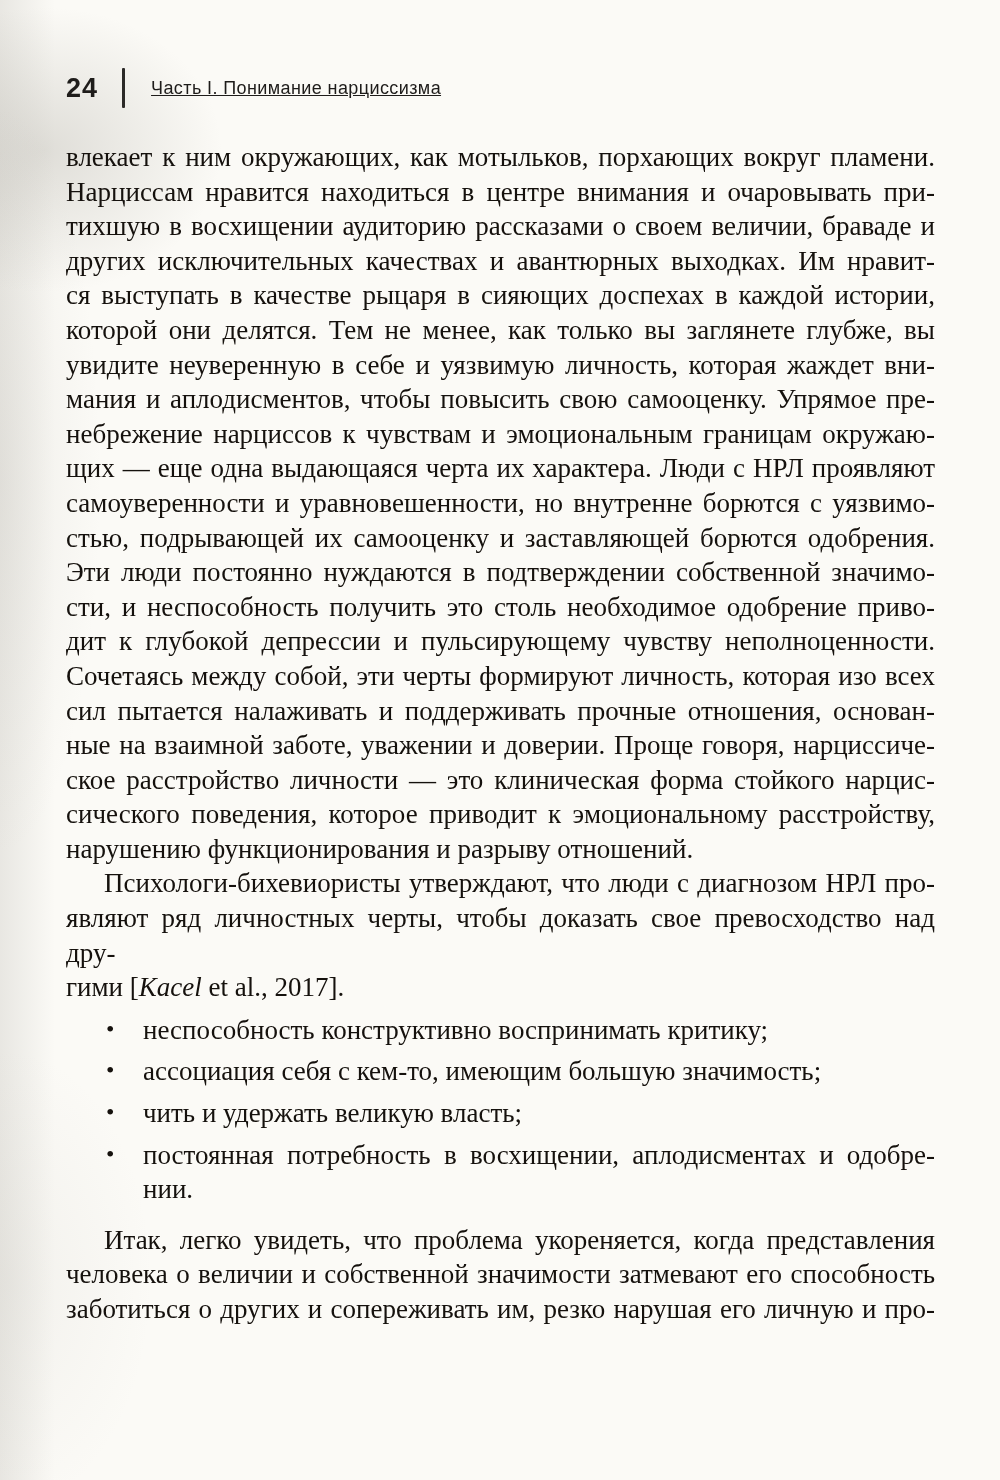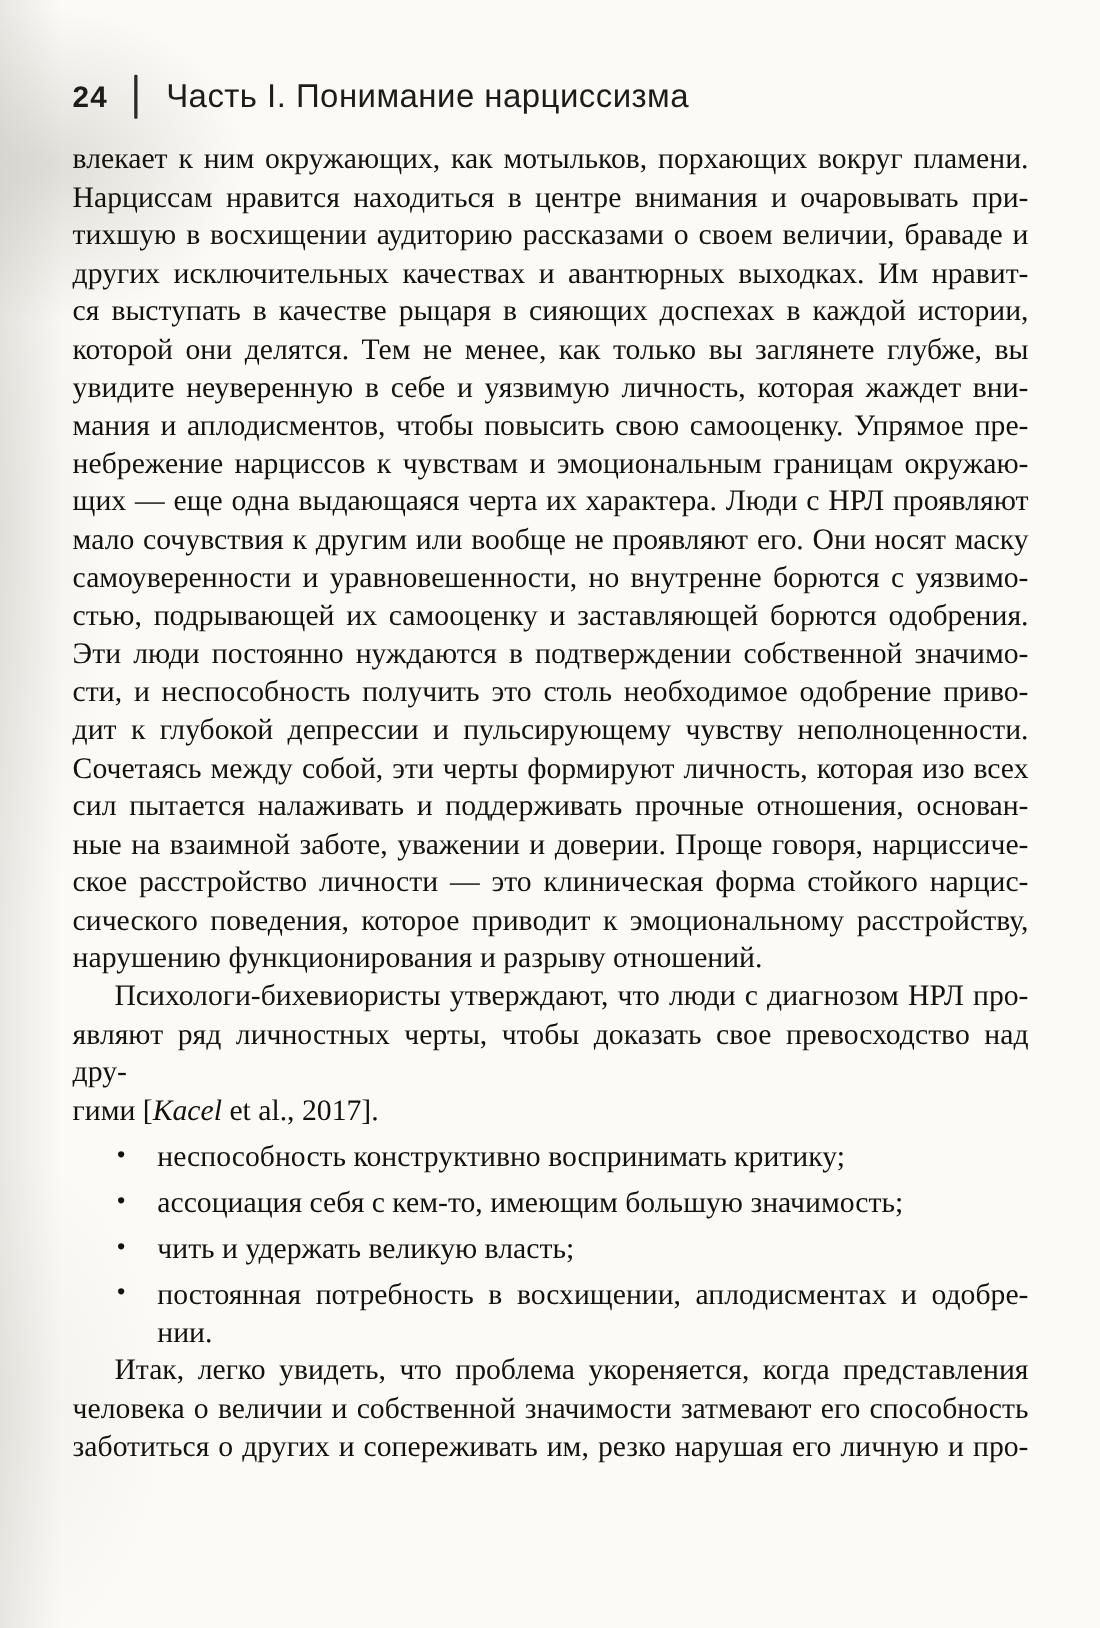--- a/index.html
+++ b/index.html
@@ -21,25 +21,25 @@
     position: absolute; left: 66px; top: 68px;
     display: flex; align-items: center;
     font-family: "Liberation Sans", sans-serif;
     color: #1e1c1a;
   }
   .page-num { font-size: 27px; font-weight: 600; letter-spacing: 1px; }
   .hdr-divider {
     width: 3px; height: 40px; background: #2c2a28;
     margin-left: 24px; margin-right: 26px; border-radius: 1px;
   }
-  .running-head { font-size: 30px; font-weight: 500; letter-spacing: 0.4px; }
+  .running-head { font-size: 18px; font-weight: 500; letter-spacing: 0.4px; text-decoration: underline; }
 
   
   .body-text {
-    position: absolute; left: 66px; top: 127px; width: 869px;
+    position: absolute; left: 66px; top: 140px; width: 869px;
     font-size: 27px; line-height: 34.6px;
     color: #15110d;
   }
   .jline { text-align: justify; text-align-last: justify; }
   .jline.end { text-align-last: left; }
   .indent { text-indent: 38px; }
   .it { font-style: italic; margin-top: 35px; }
 
   .list-heading {
     font-weight: bold;
@@ -47,21 +47,21 @@
     margin-top: 13px;
   }
 
   .bullets { margin-top: 8px; }
   .bullet { position: relative; padding-left: 77px; margin-top: 7px; }
   .bullet .marker {
     position: absolute; left: 40px; top: -1px;
     font-size: 24px;
   }
 
-  .para3 { margin-top: 0; }
+  .para3 { margin-top: 16px; }
 </style>
 </head>
 <body>
 
 <div class="page">
 
   <header class="page-header">
     <span class="page-num">24</span>
     <span class="hdr-divider"></span>
     <span class="running-head">Часть I. Понимание нарциссизма</span>
@@ -73,21 +73,20 @@
       <div class="jline">влекает к ним окружающих, как мотыльков, порхающих вокруг пламени.</div>
       <div class="jline">Нарциссам нравится находиться в центре внимания и очаровывать при-</div>
       <div class="jline">тихшую в восхищении аудиторию рассказами о своем величии, браваде и</div>
       <div class="jline">других исключительных качествах и авантюрных выходках. Им нравит-</div>
       <div class="jline">ся выступать в качестве рыцаря в сияющих доспехах в каждой истории,</div>
       <div class="jline">которой они делятся. Тем не менее, как только вы заглянете глубже, вы</div>
       <div class="jline">увидите неуверенную в себе и уязвимую личность, которая жаждет вни-</div>
       <div class="jline">мания и аплодисментов, чтобы повысить свою самооценку. Упрямое пре-</div>
       <div class="jline">небрежение нарциссов к чувствам и эмоциональным границам окружаю-</div>
       <div class="jline">щих — еще одна выдающаяся черта их характера. Люди с НРЛ проявляют</div>
-      <div class="jline">мало сочувствия к другим или вообще не проявляют его. Они носят маску</div>
       <div class="jline">самоуверенности и уравновешенности, но внутренне борются с уязвимо-</div>
       <div class="jline">стью, подрывающей их самооценку и заставляющей борются одобрения.</div>
       <div class="jline">Эти люди постоянно нуждаются в подтверждении собственной значимо-</div>
       <div class="jline">сти, и неспособность получить это столь необходимое одобрение приво-</div>
       <div class="jline">дит к глубокой депрессии и пульсирующему чувству неполноценности.</div>
       <div class="jline">Сочетаясь между собой, эти черты формируют личность, которая изо всех</div>
       <div class="jline">сил пытается налаживать и поддерживать прочные отношения, основан-</div>
       <div class="jline">ные на взаимной заботе, уважении и доверии. Проще говоря, нарциссиче-</div>
       <div class="jline">ское расстройство личности — это клиническая форма стойкого нарцис-</div>
       <div class="jline">сического поведения, которое приводит к эмоциональному расстройству,</div>

